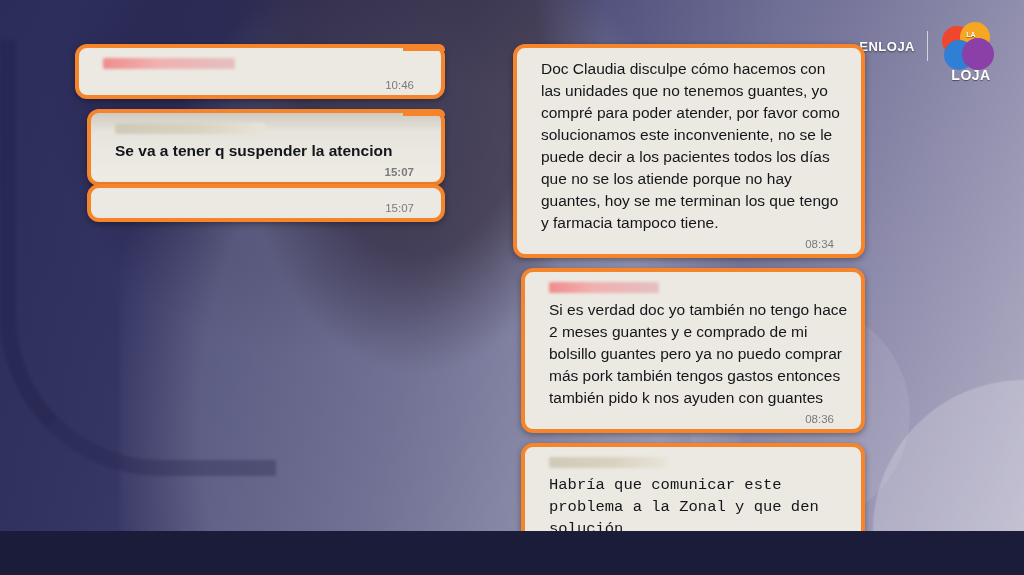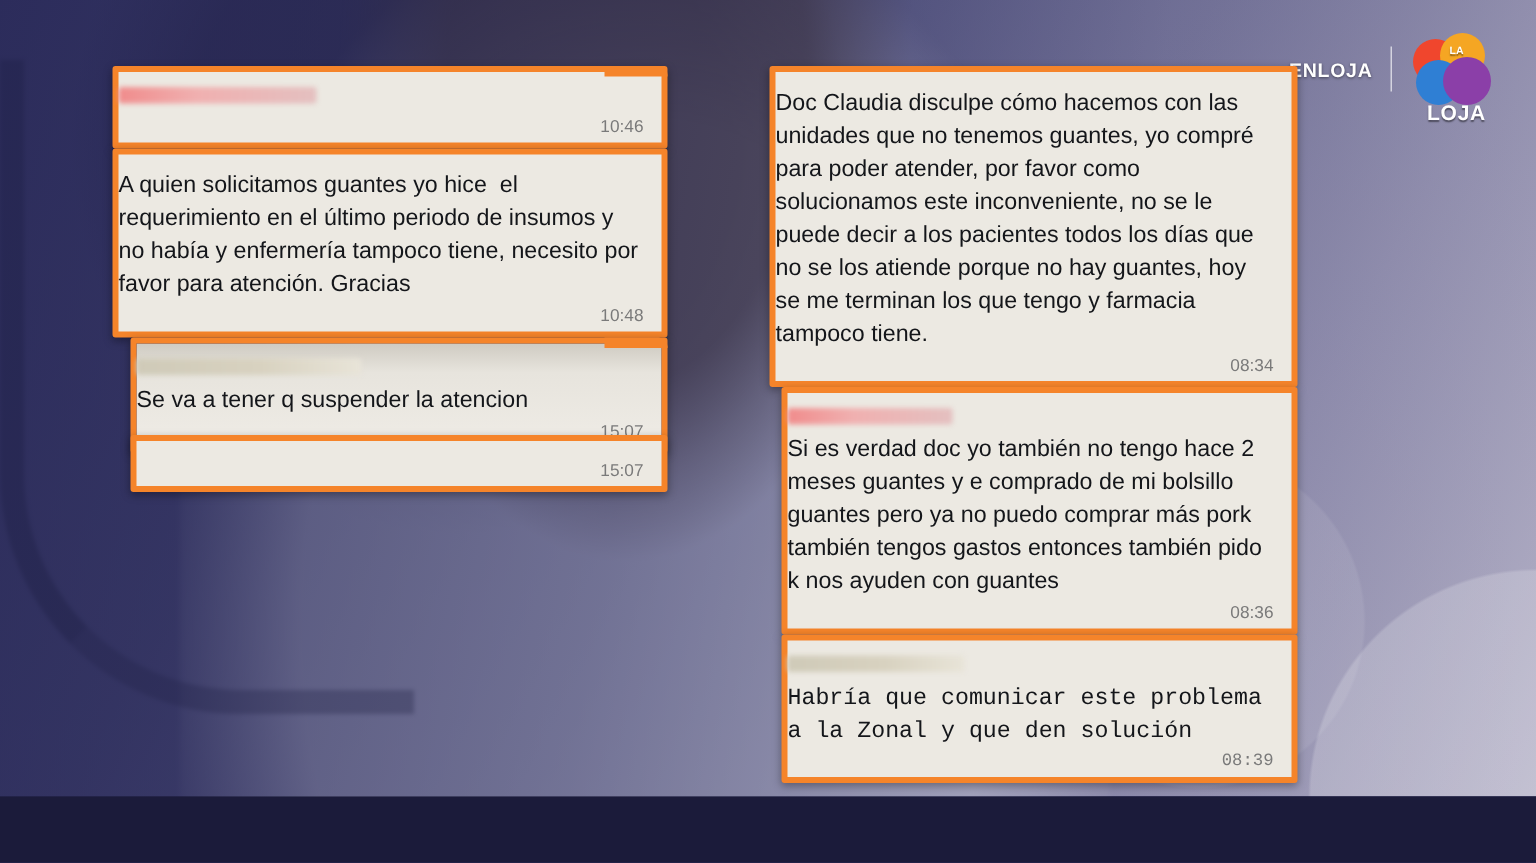--- a/index.html
+++ b/index.html
@@ -112,39 +112,41 @@
   .col {
     position: absolute;
   }
   .col-left  { left: 75px;  top: 44px;  width: 370px; }
   .col-right { left: 513px; top: 44px;  width: 352px; }
 
   .bubble {
     position: relative;
     background: #ece9e2;
     border: 4px solid #f5842a;
-    border-radius: 2px;
-    padding: 10px 12px 20px 0;
+    border-radius: 12px;
+    margin-bottom: 10px;
+    padding: 10px 12px 20px 24px;
     box-sizing: border-box;
     box-shadow: 0 2px 6px rgba(0,0,0,0.35);
   }
   .bubble.gradient {
     background: linear-gradient(180deg, #cfcbc2 0%, #e7e4dd 28%, #efece6 100%);
+    font-weight: bold;
   }
   .bubble .msg {
     color: #14161a;
     font-size: 15.5px;
     line-height: 22px;
     white-space: pre-wrap;
     margin: 0;
   }
   .bubble.small .msg { font-size: 15px; line-height: 21px; }
   .bubble .time {
     position: absolute;
-    right: 12px;
+    right: 27px;
     bottom: 4px;
     color: #7a7a7a;
     font-size: 11.5px;
   }
   .redaction {
     display: block;
     height: 11px;
     border-radius: 2px;
     margin: 0 0 6px 0;
     background: linear-gradient(90deg, #f08c8c 0%, #f0b0b0 40%, #e4c0c0 100%);
@@ -196,24 +198,20 @@
   </div>
 
   <div class="col col-left">
 
     <div class="bubble">
       <div class="orange-tab"></div>
       <span class="redaction r-w3"></span>
       <span class="time">10:46</span>
     </div>
 
-    <div class="bubble">
-      <p class="msg">A quien solicitamos guantes yo hice  el requerimiento en el último periodo de insumos y no había y enfermería tampoco tiene, necesito por favor para atención. Gracias</p>
-      <span class="time">10:48</span>
-    </div>
 
     <div class="bubble gradient" style="margin-left:12px;width:358px;">
       <div class="orange-tab"></div>
       <span class="redaction r-w4 r-dark"></span>
       <p class="msg">Se va a tener q suspender la atencion</p>
       <span class="time">15:07</span>
     </div>
 
     <div class="bubble" style="margin-left:12px;width:358px;margin-top:-12px;">
       <span class="time">15:07</span>

